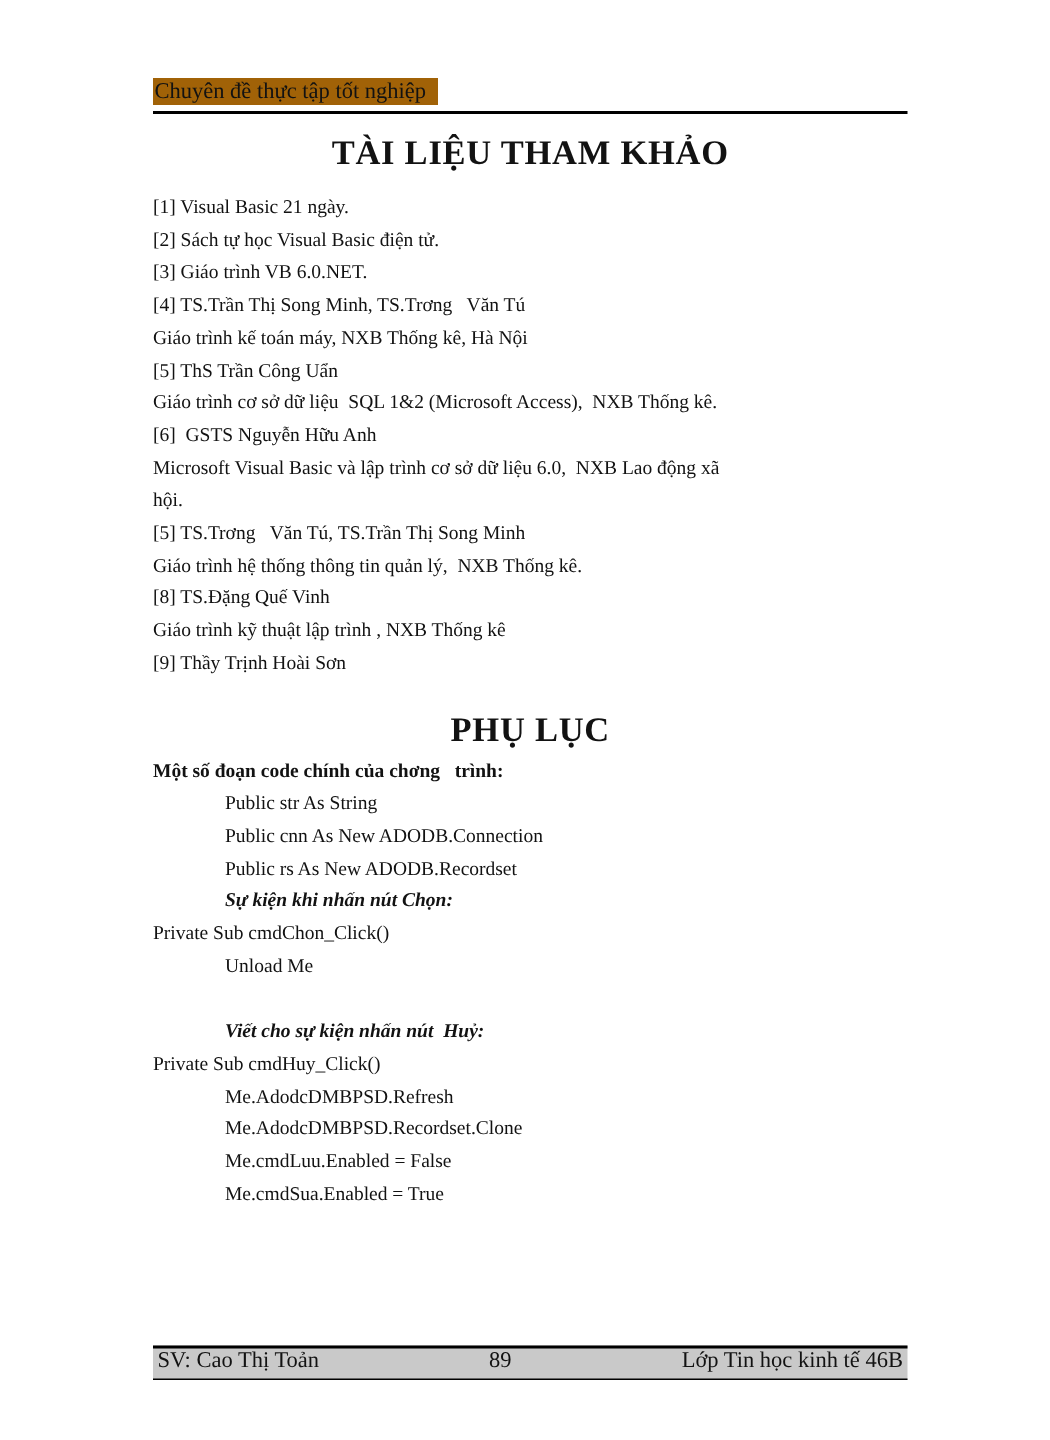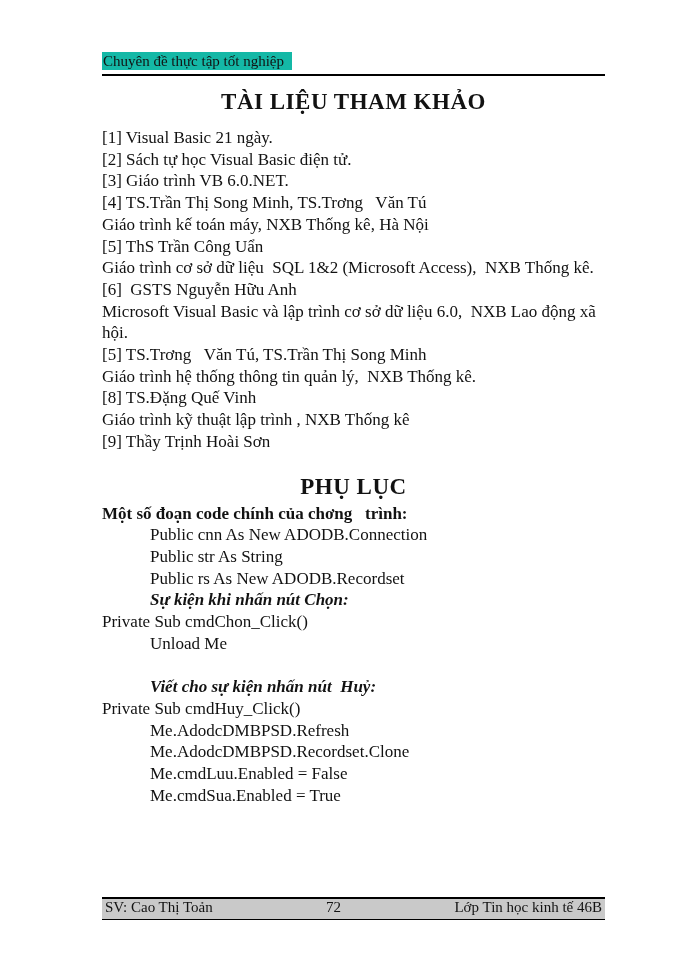--- a/index.html
+++ b/index.html
@@ -7,29 +7,29 @@
     position:relative;width:700px;height:960px;background:#ffffff;
     color:#121212;font-family:"Liberation Serif","DejaVu Serif",serif;
     overflow:hidden;
   }
   .content{padding:51px 95px 0 102px;}
   .header{
     border-bottom:2px solid #000;
     padding-bottom:2px;line-height:19px;height:21px;
   }
   .header-text{
-    background:#14b8a6;font-size:15px;padding:1px 8px 1px 1px;
+    background:#a16207;font-size:15px;padding:1px 8px 1px 1px;
   }
   .doc-title{
     font-size:23px;font-weight:bold;text-align:center;
     letter-spacing:0.5px;margin:13px 0 12px 0;
   }
   .appendix-title{margin-top:21px;margin-bottom:3px;}
   .ref-line,.app-line{
-    font-size:17px;line-height:21.7px;min-height:21.7px;
+    font-size:13px;line-height:21.7px;min-height:21.7px;
     white-space:pre-wrap;
   }
   .app-line.indent{padding-left:48px;}
   .app-line.s-bold{font-weight:bold;}
   .app-line.s-bolditalic{font-weight:bold;font-style:italic;}
   .footer{
     position:absolute;left:102px;right:95px;top:897px;
     border-top:2px solid #000;border-bottom:1px solid #000;
     background:#c9c9c9;height:20px;
     display:flex;justify-content:space-between;align-items:flex-start;
@@ -63,35 +63,35 @@
         <div class="ref-line">Giáo trình hệ thống thông tin quản lý,  NXB Thống kê.</div>
         <div class="ref-line">[8] TS.Đặng Quế Vinh</div>
         <div class="ref-line">Giáo trình kỹ thuật lập trình , NXB Thống kê</div>
         <div class="ref-line">[9] Thầy Trịnh Hoài Sơn</div>
       </div>
 
     <div class="doc-title appendix-title">PHỤ LỤC</div>
 
     <div id="appendix-lines">
         <div class="app-line s-bold">Một số đoạn code chính của chơng   trình:</div>
+        <div class="app-line indent s-normal">Public str As String</div>
         <div class="app-line indent s-normal">Public cnn As New ADODB.Connection</div>
-        <div class="app-line indent s-normal">Public str As String</div>
         <div class="app-line indent s-normal">Public rs As New ADODB.Recordset</div>
         <div class="app-line indent s-bolditalic">Sự kiện khi nhấn nút Chọn:</div>
         <div class="app-line s-normal">Private Sub cmdChon_Click()</div>
         <div class="app-line indent s-normal">Unload Me</div>
         <div class="app-line s-normal"></div>
         <div class="app-line indent s-bolditalic">Viết cho sự kiện nhấn nút  Huỷ:</div>
         <div class="app-line s-normal">Private Sub cmdHuy_Click()</div>
         <div class="app-line indent s-normal">Me.AdodcDMBPSD.Refresh</div>
         <div class="app-line indent s-normal">Me.AdodcDMBPSD.Recordset.Clone</div>
         <div class="app-line indent s-normal">Me.cmdLuu.Enabled = False</div>
         <div class="app-line indent s-normal">Me.cmdSua.Enabled = True</div>
       </div>
 
   </div>
 
   <div class="footer">
     <span>SV: Cao Thị Toản</span>
-    <span>72</span>
+    <span>89</span>
     <span>Lớp Tin học kinh tế 46B</span>
   </div>
 </div>
 
 </body></html>

